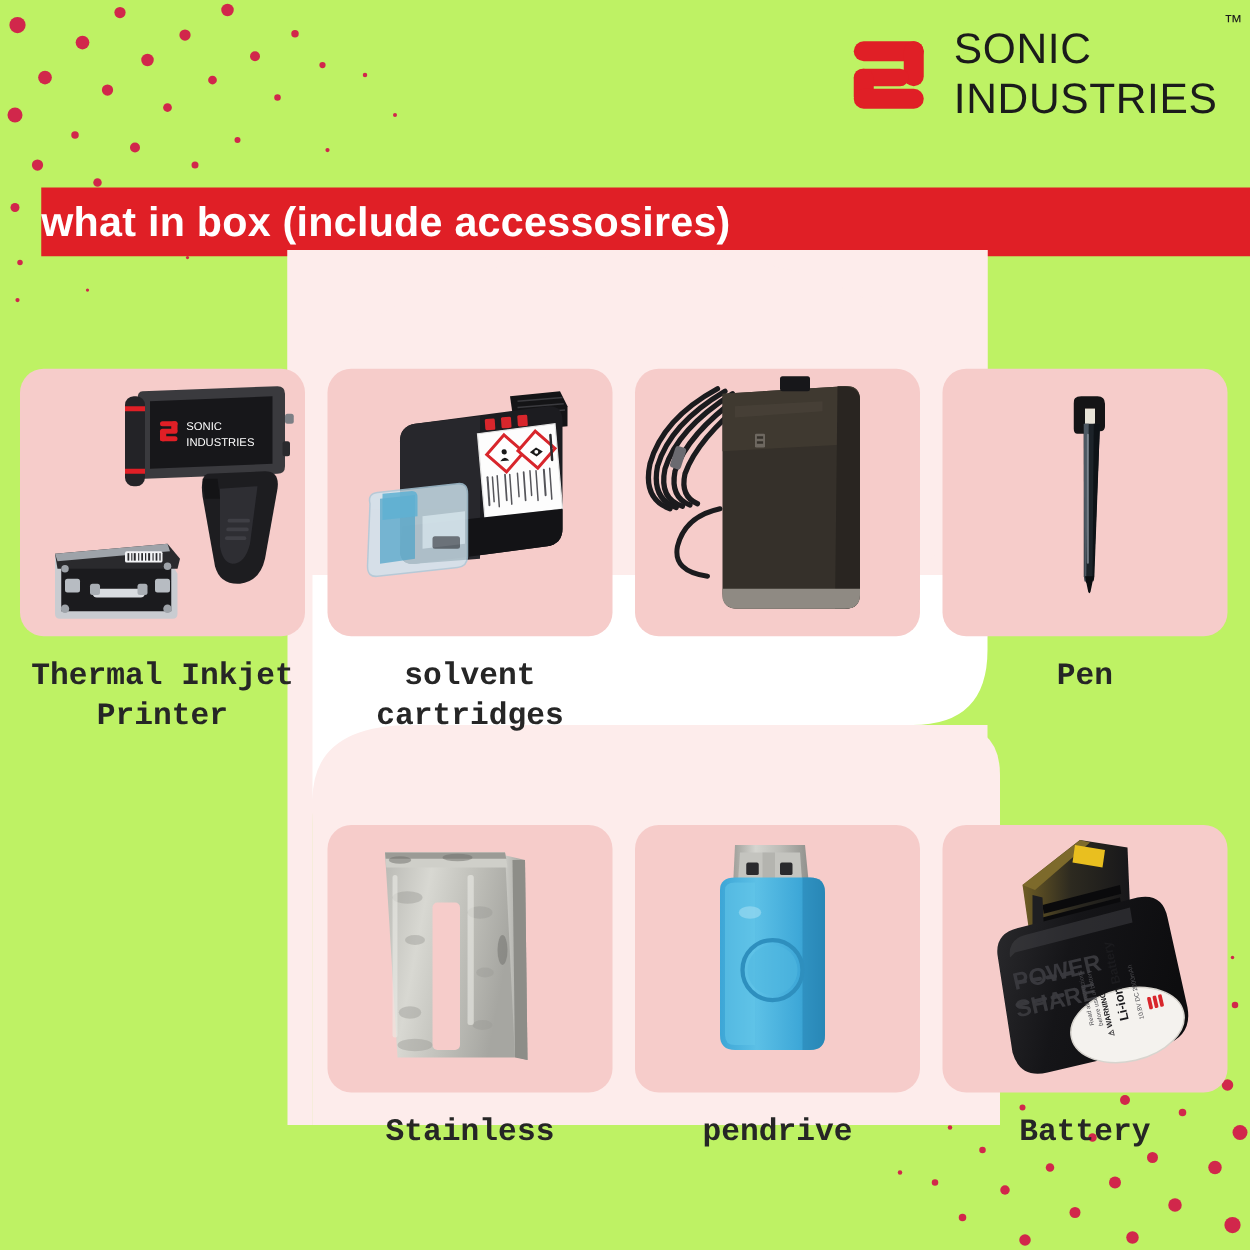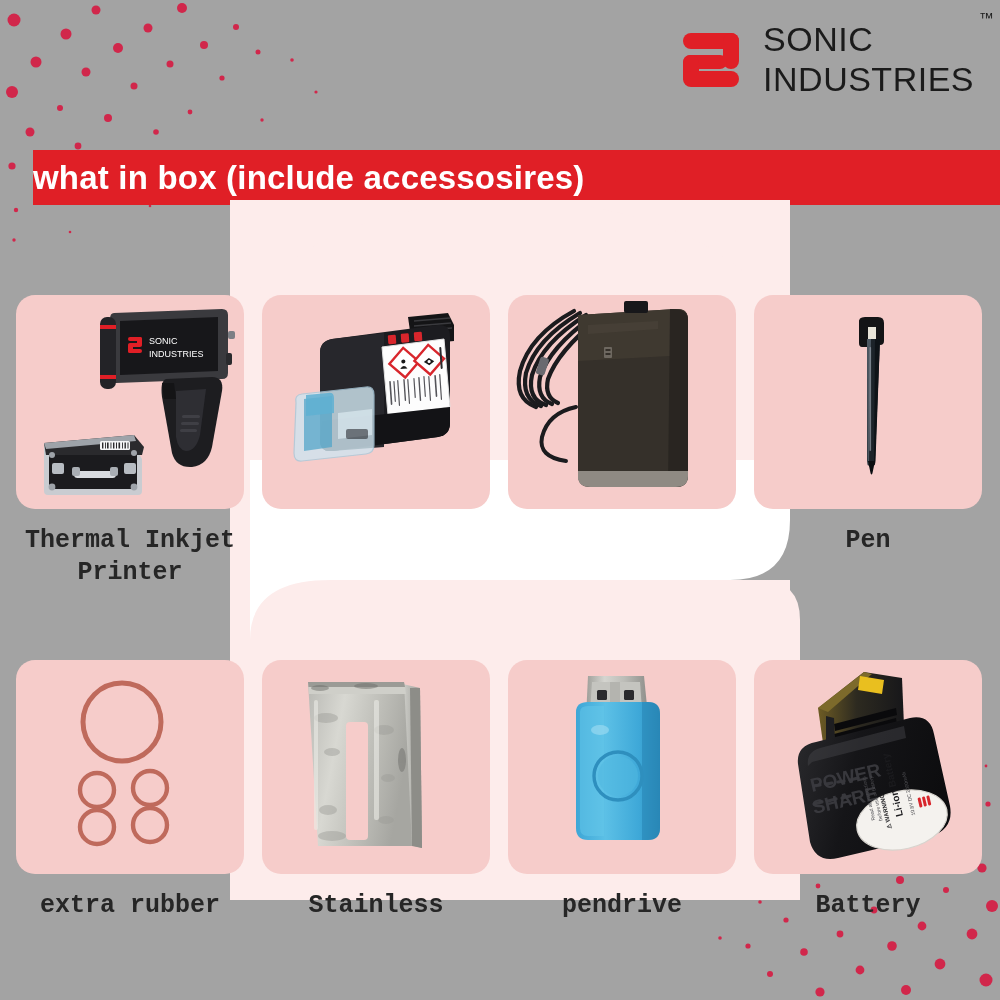--- a/index.html
+++ b/index.html
@@ -3,21 +3,21 @@
 <meta charset="utf-8">
 <style>
   html,body{margin:0;padding:0;}
   body{
     width:1000px;height:1000px;
     background:#ffffff;
     font-family:"Liberation Sans", sans-serif;
     overflow:hidden;
     position:relative;
   }
-  #stage{position:absolute;inset:0;width:1000px;height:1000px;overflow:hidden;background:#a3a3a3;}
+  #stage{position:absolute;inset:0;width:1000px;height:1000px;overflow:hidden;background:#bef264;}
 
   
   .dots{position:absolute;pointer-events:none;}
   .dots svg{display:block;}
   .dots-tl{left:0;top:0;}
   .dots-br{right:0;bottom:0;}
 
   
   .brand{
     position:absolute;right:26px;top:22px;
@@ -342,20 +342,24 @@
             <g>
               <path d="M34 108 Q32 100 40 99 L104 92 Q112 91 112 100 L112 150 Q112 158 104 159 L40 166 Q32 167 32 158 Z" fill="#cfe4ef" opacity="0.82" stroke="#a9c9da" stroke-width="1.2"></path>
               <path d="M42 104 L70 101 L70 152 L42 156 Z" fill="#4fa3c7" opacity="0.72"></path>
               <path d="M44 100 L66 98 Q72 97 72 103 L72 118 L44 121 Z" fill="#5fb0d2" opacity="0.85"></path>
               <path d="M76 118 L110 114 L110 140 L76 144 Z" fill="#e3f0f6" opacity="0.6"></path>
               <rect x="84" y="134" width="22" height="10" rx="2" fill="#1c1c20" opacity="0.55"></rect>
             </g>
           </svg>
         </div>
       </div>
+      <div class="cap">
+        <span>solvent</span>
+        <span>cartridges</span>
+      </div>
     </div>
 
     <div class="cell" style="left:508px;top:295px;">
       <div class="card">
         <div class="art">
           <svg viewBox="0 0 228 214">
 
             <g fill="none" stroke="#1b1b1e" stroke-width="4.2" stroke-linecap="round">
               <path d="M66 16 Q22 40 12 76 Q6 104 28 112"></path>
               <path d="M72 18 Q28 44 18 78 Q13 104 33 111"></path>
@@ -404,40 +408,20 @@
 
             <rect x="115.5" y="52" width="1.6" height="104" rx="0.8" fill="#8d97a0" opacity="0.75"></rect>
           </svg>
         </div>
       </div>
       <div class="cap">
         <span>Pen</span>
       </div>
     </div>
 
-    <div class="cell" style="left:16px;top:660px;">
-      <div class="card">
-        <div class="art">
-          <svg viewBox="0 0 228 214">
-            <g fill="none" stroke="#bf6a5c" stroke-width="5">
-              <circle cx="106" cy="62" r="39"></circle>
-            </g>
-            <g fill="none" stroke="#bf6a5c" stroke-width="4.4">
-              <circle cx="81" cy="130" r="17"></circle>
-              <circle cx="134" cy="128" r="17"></circle>
-              <circle cx="81" cy="167" r="17"></circle>
-              <circle cx="134" cy="165" r="17"></circle>
-            </g>
-          </svg>
-        </div>
-      </div>
-      <div class="cap">
-        <span>extra rubber</span>
-      </div>
-    </div>
 
     <div class="cell" style="left:262px;top:660px;">
       <div class="card">
         <div class="art">
           <svg viewBox="0 0 228 214">
             <defs>
               <linearGradient id="steelA" x1="0" y1="0" x2="1" y2="0.3">
                 <stop offset="0" stop-color="#b9b9b4"></stop>
                 <stop offset="0.35" stop-color="#d8d8d2"></stop>
                 <stop offset="0.7" stop-color="#bdbdb7"></stop>

